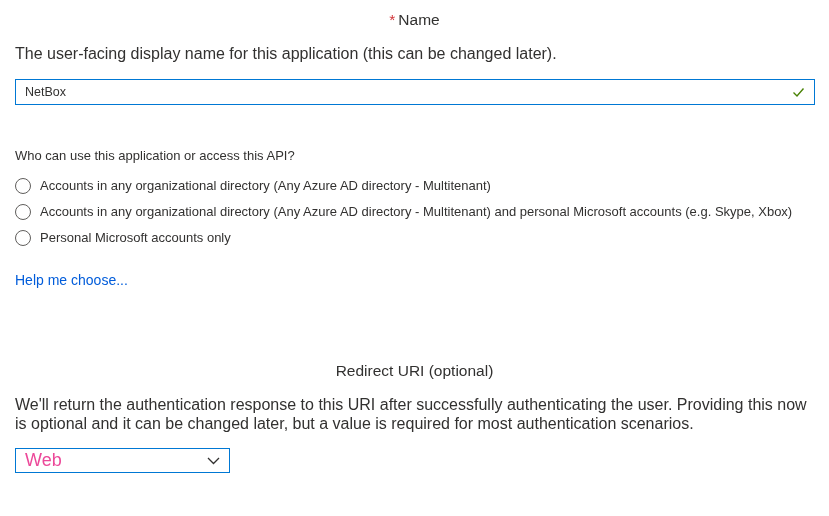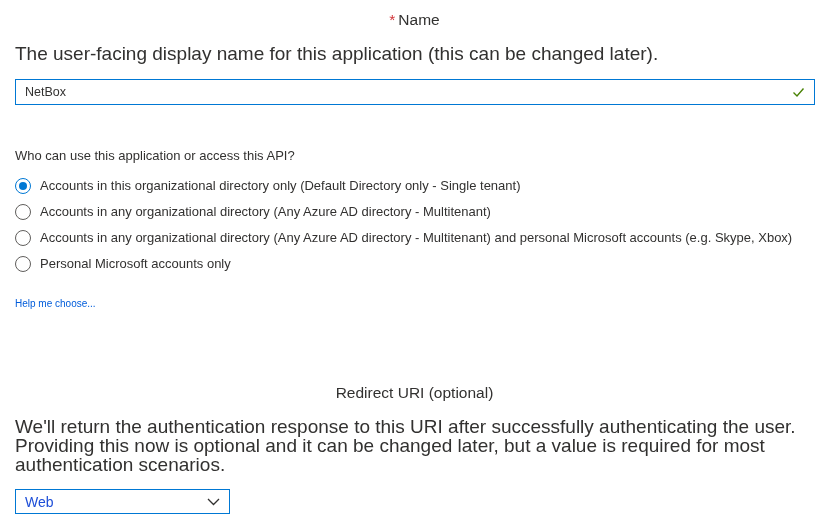--- a/index.html
+++ b/index.html
@@ -14,21 +14,21 @@
 
   .section-title {
     font-size: 15.5px;
     color: #323130;
     line-height: 20px;
     text-align: center;
   }
   .required { color: #d13438; margin-right: 3px; }
 
   .desc {
-    font-size: 19px;
+    font-size: 16px;
     color: #323130;
     line-height: 19px;
     margin-top: 14px;
     max-width: 800px;
   }
 
   .input-box {
     margin-top: 16px;
     height: 25px;
     width: 800px;
@@ -73,21 +73,21 @@
     content: "";
     width: 8px; height: 8px;
     border-radius: 50%;
     background: #0078d4;
   }
   .radio-label { font-size: 13px; margin-left: 9px; line-height: 16px; }
 
   .link {
     display: inline-block;
     margin-top: 21px;
-    font-size: 10px;
+    font-size: 14px;
     color: #015cda;
     text-decoration: none;
     cursor: pointer;
   }
 
   .section-redirect { margin-top: 72px; }
 
   .controls-row {
     display: flex;
     margin-top: 15px;
@@ -98,21 +98,21 @@
     width: 215px;
     height: 25px;
     border: 1px solid #0078d4;
     display: flex;
     align-items: center;
     justify-content: space-between;
     padding: 0 9px;
     cursor: pointer;
     background: #fff;
   }
-  .select-box .value { font-size: 14px; color: #1d4ed8; }
+  .select-box .value { font-size: 18px; color: #ec4899; }
   .uri-box {
     margin-top: 0;
     width: 420px;
   }
 </style>
 </head>
 <body>
 
 <div class="page">
 
@@ -125,24 +125,20 @@
         <svg width="13" height="11" viewBox="0 0 13 11">
             <path d="M1.5 5.5 L5 9 L11.5 1.5" stroke="#498205" stroke-width="1.4" fill="none"></path>
           </svg>
       </span>
     </div>
   </div>
 
   <div class="section">
     <div class="question">Who can use this application or access this API?</div>
     <div class="radio-list">
-      <div class="radio-row">
-        <span class="radio selected"></span>
-        <span class="radio-label">Accounts in this organizational directory only (Default Directory only - Single tenant)</span>
-      </div>
       <div class="radio-row">
         <span class="radio"></span>
         <span class="radio-label">Accounts in any organizational directory (Any Azure AD directory - Multitenant)</span>
       </div>
       <div class="radio-row">
         <span class="radio"></span>
         <span class="radio-label">Accounts in any organizational directory (Any Azure AD directory - Multitenant) and personal Microsoft accounts (e.g. Skype, Xbox)</span>
       </div>
       <div class="radio-row">
         <span class="radio"></span>

